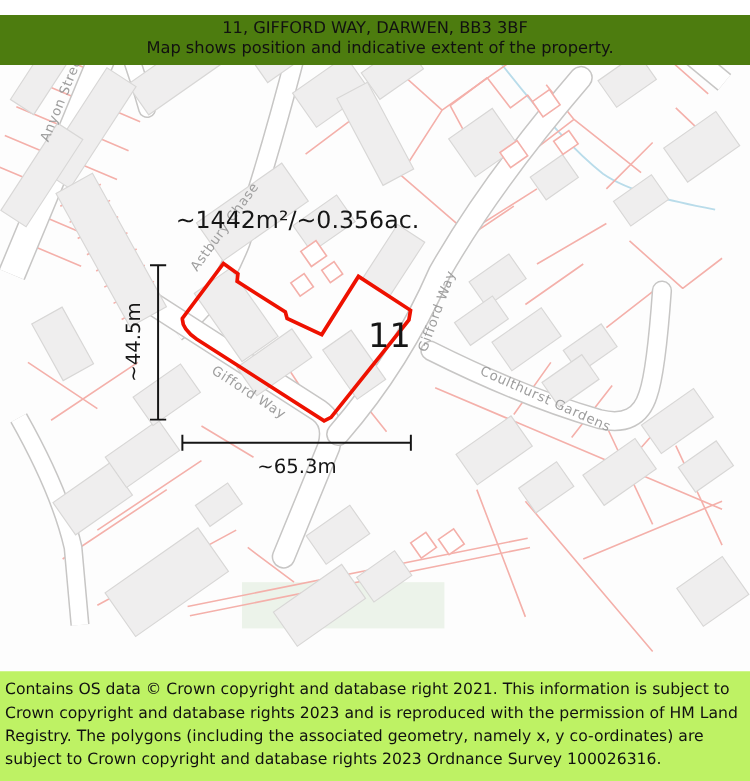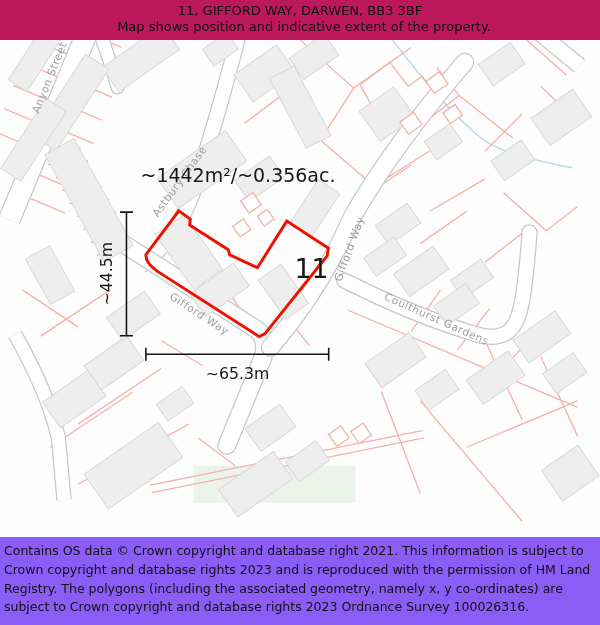--- a/index.html
+++ b/index.html
@@ -1,35 +1,35 @@
 <!DOCTYPE html>
 <html style="--plot-outline: #ee1100; --parcel-line: #f4b0aa; --building-fill: #efeeee; --building-stroke: #d8d7d6; --road-casing: #c7c6c5; --street-label: #9e9e9e; --water: #b9dcea; --green-space: #ecf3ea;"><head>
 <meta charset="utf-8">
 <style>
   html,body{margin:0;padding:0;background:#fff;}
   body{width:600px;height:625px;overflow:hidden;font-family:"DejaVu Sans","Liberation Sans",sans-serif;}
   .page{position:relative;width:600px;height:625px;background:#fff;}
-  .hdr{position:absolute;top:0;left:0;width:600px;height:40px;text-align:center;background:#be185d;z-index:3;}
+  .hdr{position:absolute;top:12px;left:0;width:600px;height:40px;text-align:center;background:#4d7c0f;z-index:3;}
   .hdr .t1{margin:3px 0 0 0;font-size:13px;color:#111;}
   .hdr .t2{margin:1px 0 0 0;font-size:13px;color:#111;padding-left:8px;}
   .mapwrap{position:absolute;top:40px;left:0;width:600px;height:497px;background:#fdfdfd;overflow:hidden;}
   svg text{font-family:"DejaVu Sans","Liberation Sans",sans-serif;}
   .bld{fill:var(--building-fill,#efeeee);stroke:var(--building-stroke,#d8d7d6);stroke-width:1;}
   .pink{fill:none;stroke:var(--parcel-line,#f4b0aa);stroke-width:1.4;stroke-linejoin:round;}
   .pinkf{fill:#ffffff;stroke:var(--parcel-line,#f4b0aa);stroke-width:1.4;}
   .rcase{fill:none;stroke:var(--road-casing,#c7c6c5);}
   .rfill{fill:none;stroke:#ffffff;}
   .rnd{stroke-linecap:round;}
   .red{fill:none;stroke:var(--plot-outline,#ee1100);stroke-width:3.2;stroke-linejoin:miter;}
   .dim{stroke:#151515;stroke-width:1.7;fill:none;}
   .street{fill:var(--street-label,#9e9e9e);font-size:11.5px;letter-spacing:.6px;}
   .biglabel{fill:#161616;font-size:20.5px;}
   .dimlabel{fill:#161616;font-size:17px;}
   .plotnum{fill:#161616;font-size:29px;}
-  .ftr{position:absolute;top:537px;left:0;width:600px;height:88px;background:#8b5cf6;z-index:3;}
+  .ftr{position:absolute;top:537px;left:0;width:600px;height:88px;background:#bef264;z-index:3;}
   .ftr p{margin:5px 3px 0 4px;width:588px;font-size:12.5px;line-height:18.8px;color:#111;}
 </style>
 </head>
 <body>
 
 <div class="page">
 
   <div class="hdr">
     <p class="t1">11, GIFFORD WAY, DARWEN, BB3 3BF</p>
     <p class="t2">Map shows position and indicative extent of the property.</p>

